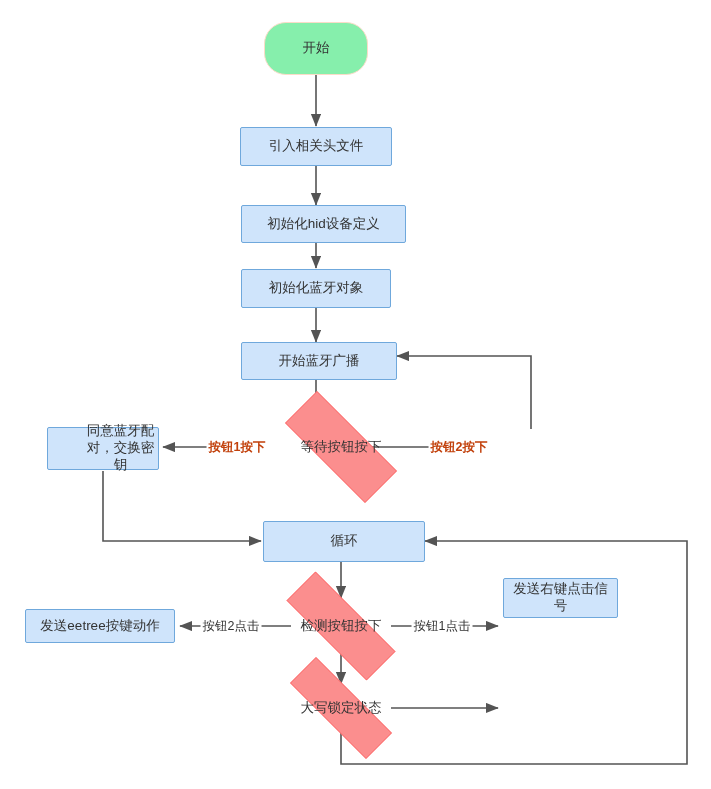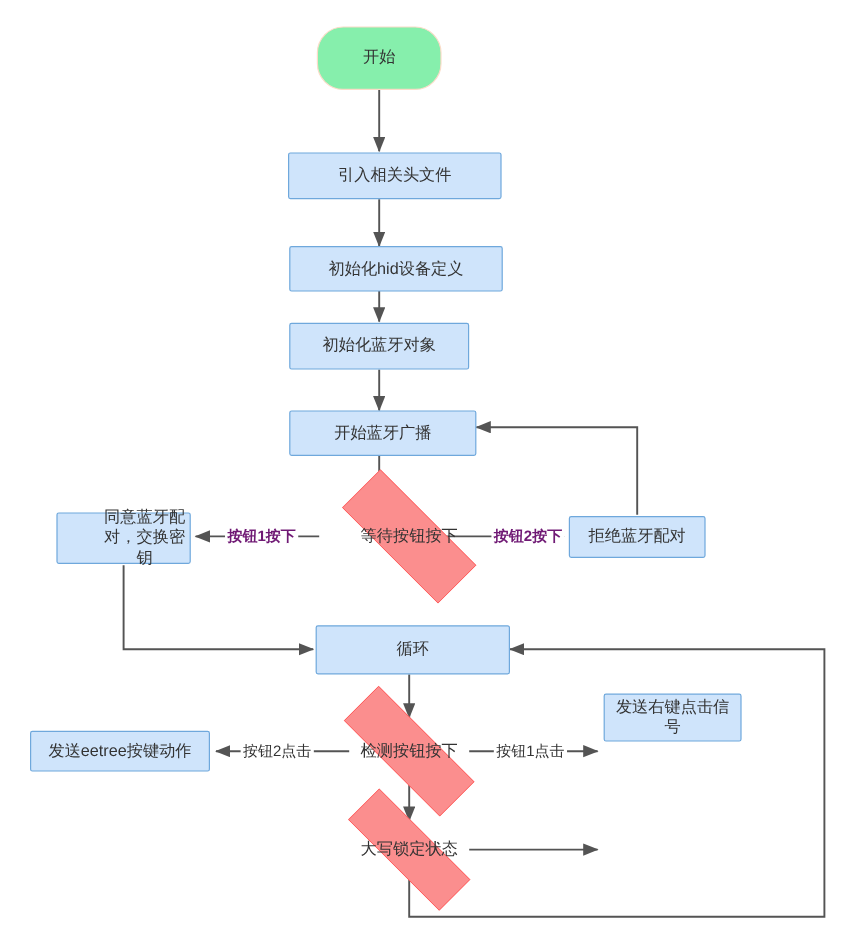--- a/index.html
+++ b/index.html
@@ -71,22 +71,23 @@
     position: absolute;
     background: #ffffff;
     font-size: 12.5px;
     line-height: 1;
     padding: 1px 2px;
     white-space: nowrap;
     z-index: 4;
     transform: translate(-50%, -50%);
   }
   .edge-label.red {
-    color: #701a75;
+    color: #c2410c;
     font-weight: bold;
+    margin-left: 19px;
   }
   .edge-label.dark {
     color: #333333;
   }
   .node-text {
     display: block;
     padding: 0 6px;
   }
 </style>
 </head>
@@ -116,25 +117,25 @@
       <path d="M341,654 L341,684"></path>
       <path d="M391,708 L498,708"></path>
       <path d="M341,733 L341,764 L687,764 L687,541 L425,541"></path>
     </g>
   </svg>
 
   <div class="node terminator" style="left:264px; top:22px; width:104px; height:53px;">
     <span class="node-text">开始</span>
   </div>
 
-  <div class="node process" style="left:240px; top:127px; width:178px; height:39px;justify-content:center;">
+  <div class="node process" style="left:240px; top:127px; width:152px; height:39px;justify-content:center;">
     <span class="node-text">引入相关头文件</span>
   </div>
 
-  <div class="node process" style="left:241px; top:205px; width:178px; height:38px;">
+  <div class="node process" style="left:241px; top:205px; width:165px; height:38px;">
     <span class="node-text">初始化hid设备定义</span>
   </div>
 
   <div class="node process" style="left:241px; top:269px; width:150px; height:39px;text-align:center;">
     <span class="node-text">初始化蓝牙对象</span>
   </div>
 
   <div class="node process" style="left:241px; top:342px; width:156px; height:38px;">
     <span class="node-text">开始蓝牙广播</span>
   </div>
@@ -142,23 +143,20 @@
   <div class="node decision" style="left:261px; top:415px; width:160px; height:64px; left:261px;">
     <div class="diamond-shape"></div>
     <span class="diamond-label">等待按钮按下</span>
   </div>
 
   <div class="node process" style="left:47px; top:427px; width:112px; height:43px; flex-direction:column;padding-left:35px;">
     <span>同意蓝牙配</span>
     <span>对，交换密钥</span>
   </div>
 
-  <div class="node process" style="left:474px; top:430px; width:114px; height:35px;">
-    <span class="node-text">拒绝蓝牙配对</span>
-  </div>
 
   <div class="node process" style="left:263px; top:521px; width:162px; height:41px;">
     <span class="node-text">循环</span>
   </div>
 
   <div class="node decision" style="left:261px; top:597px; width:160px; height:58px;">
     <div class="diamond-shape"></div>
     <span class="diamond-label">检测按钮按下</span>
   </div>
 

